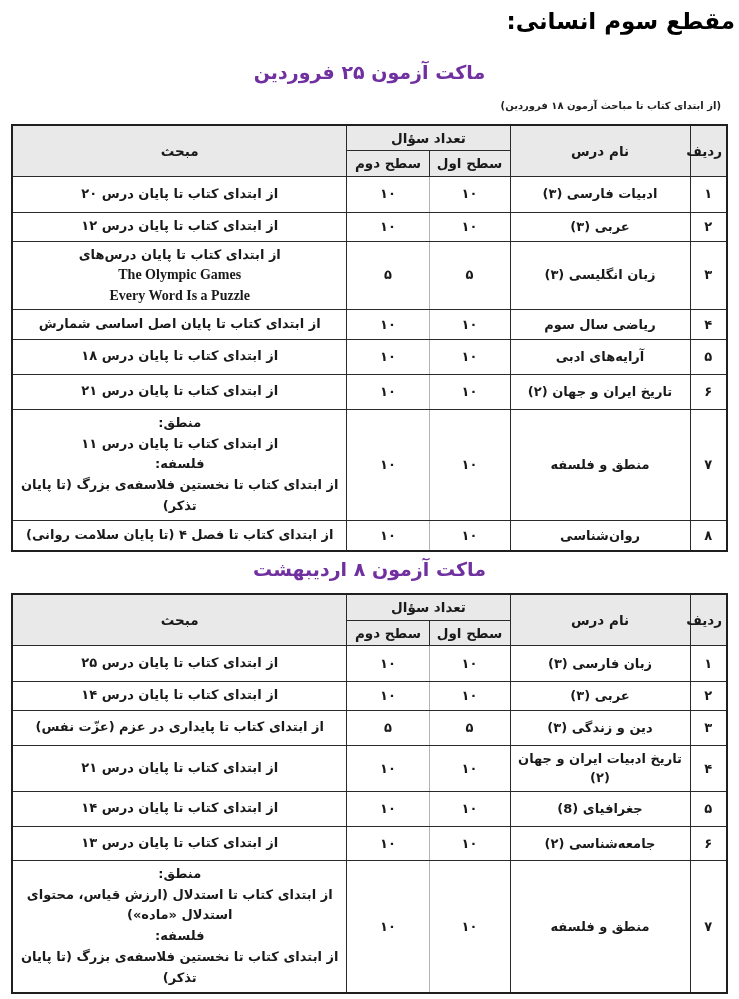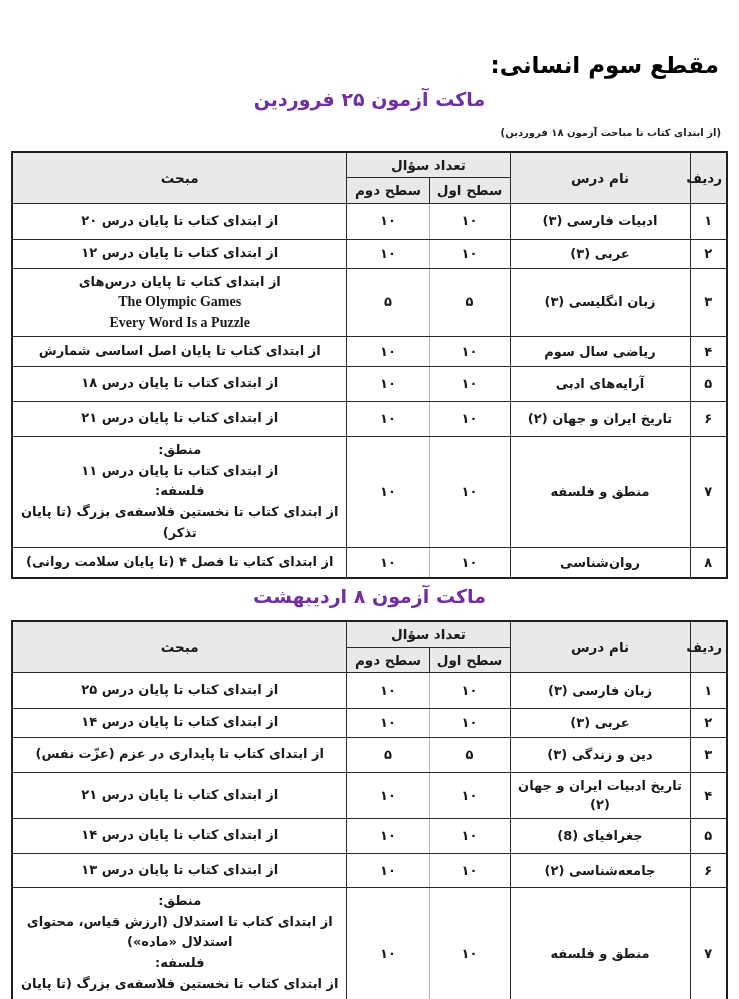--- a/index.html
+++ b/index.html
@@ -7,34 +7,33 @@
   body {
     width: 739px; height: 999px; overflow: hidden;
     font-family: "DejaVu Sans", sans-serif;
     color: #1a1a1a;
     direction: rtl;
   }
   .page { padding-top: 8px; }
 
   .doc-title {
     text-align: right;
-    padding-right: 20px;
+    padding-right: 4px;
     font-size: 23px;
     font-weight: 700;
     color: #000;
-    margin-top: 44px;
   }
 
   .section-heading {
     text-align: center;
     font-size: 19px;
     font-weight: 700;
     color: #7030a0;
   }
-  .section-heading.first { margin-top: 10px; }
+  .section-heading.first { margin-top: 27px; }
   .section-heading.second { margin-top: 6px; }
 
   .section-subtitle {
     text-align: right;
     padding-right: 18px;
     font-size: 10px;
     font-weight: 600;
     margin-top: 17px;
     color: #222;
   }

